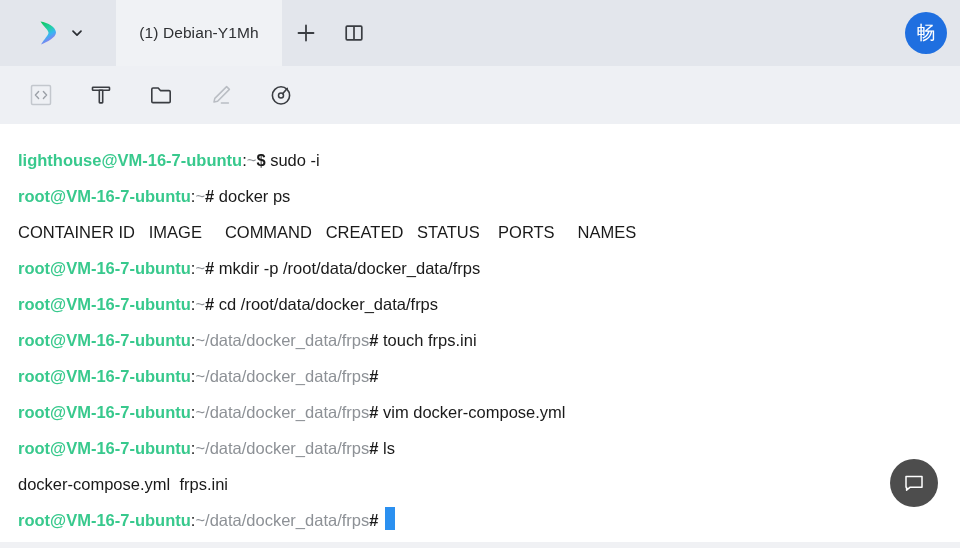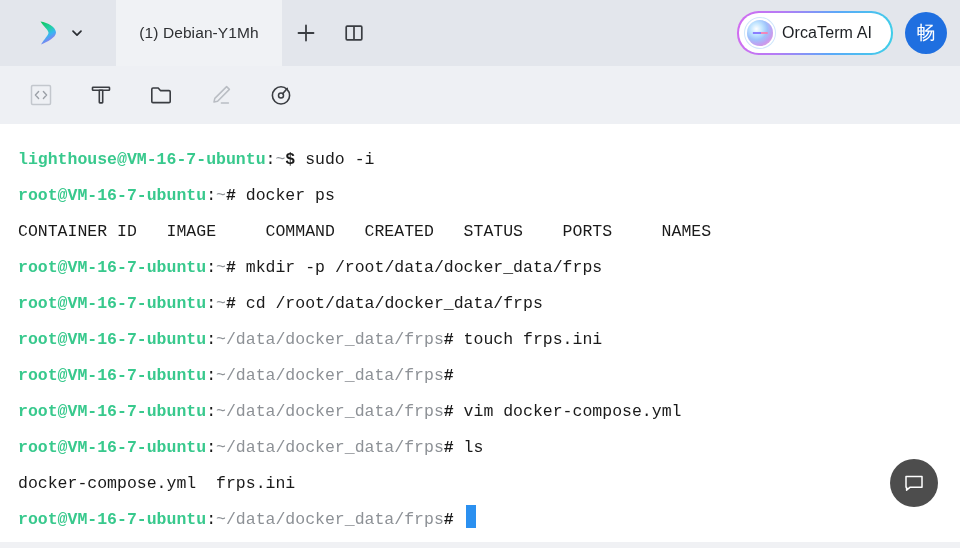--- a/index.html
+++ b/index.html
@@ -170,21 +170,21 @@
     align-items: center;
     justify-content: center;
   }
   .tool svg { display: block; }
 
   
   .terminal {
     flex: 1 1 auto;
     background: #ffffff;
     padding: 18px 0 0 18px;
-    font-family: Liberation Mono, monospace;
+    font-family: Liberation Sans, sans-serif;
     font-size: 16.5px;
     line-height: 36px;
     color: #1a1a1a;
     overflow: hidden;
     position: relative;
     white-space: pre;
   }
 
   .line { white-space: pre; height: 36px; }
 
@@ -270,24 +270,20 @@
       <span>
         <svg width="22" height="22" viewBox="0 0 22 22">
           <rect x="3.2" y="4.2" width="15.6" height="13.6" rx="1" fill="none" stroke="#3a3d42" stroke-width="1.7"></rect>
           <path d="M11 4.2 V17.8" stroke="#3a3d42" stroke-width="1.7"></path>
         </svg>
       </span>
     </div>
 
     <div class="spacer"></div>
 
-    <div class="ai-pill">
-      <span class="ai-orb"></span>
-      <span class="ai-label">OrcaTerm AI</span>
-    </div>
 
     <div class="avatar">
       <span>畅</span>
     </div>
   </div>
 
   <div class="toolbar">
 
     <div class="tool">
       <span>

